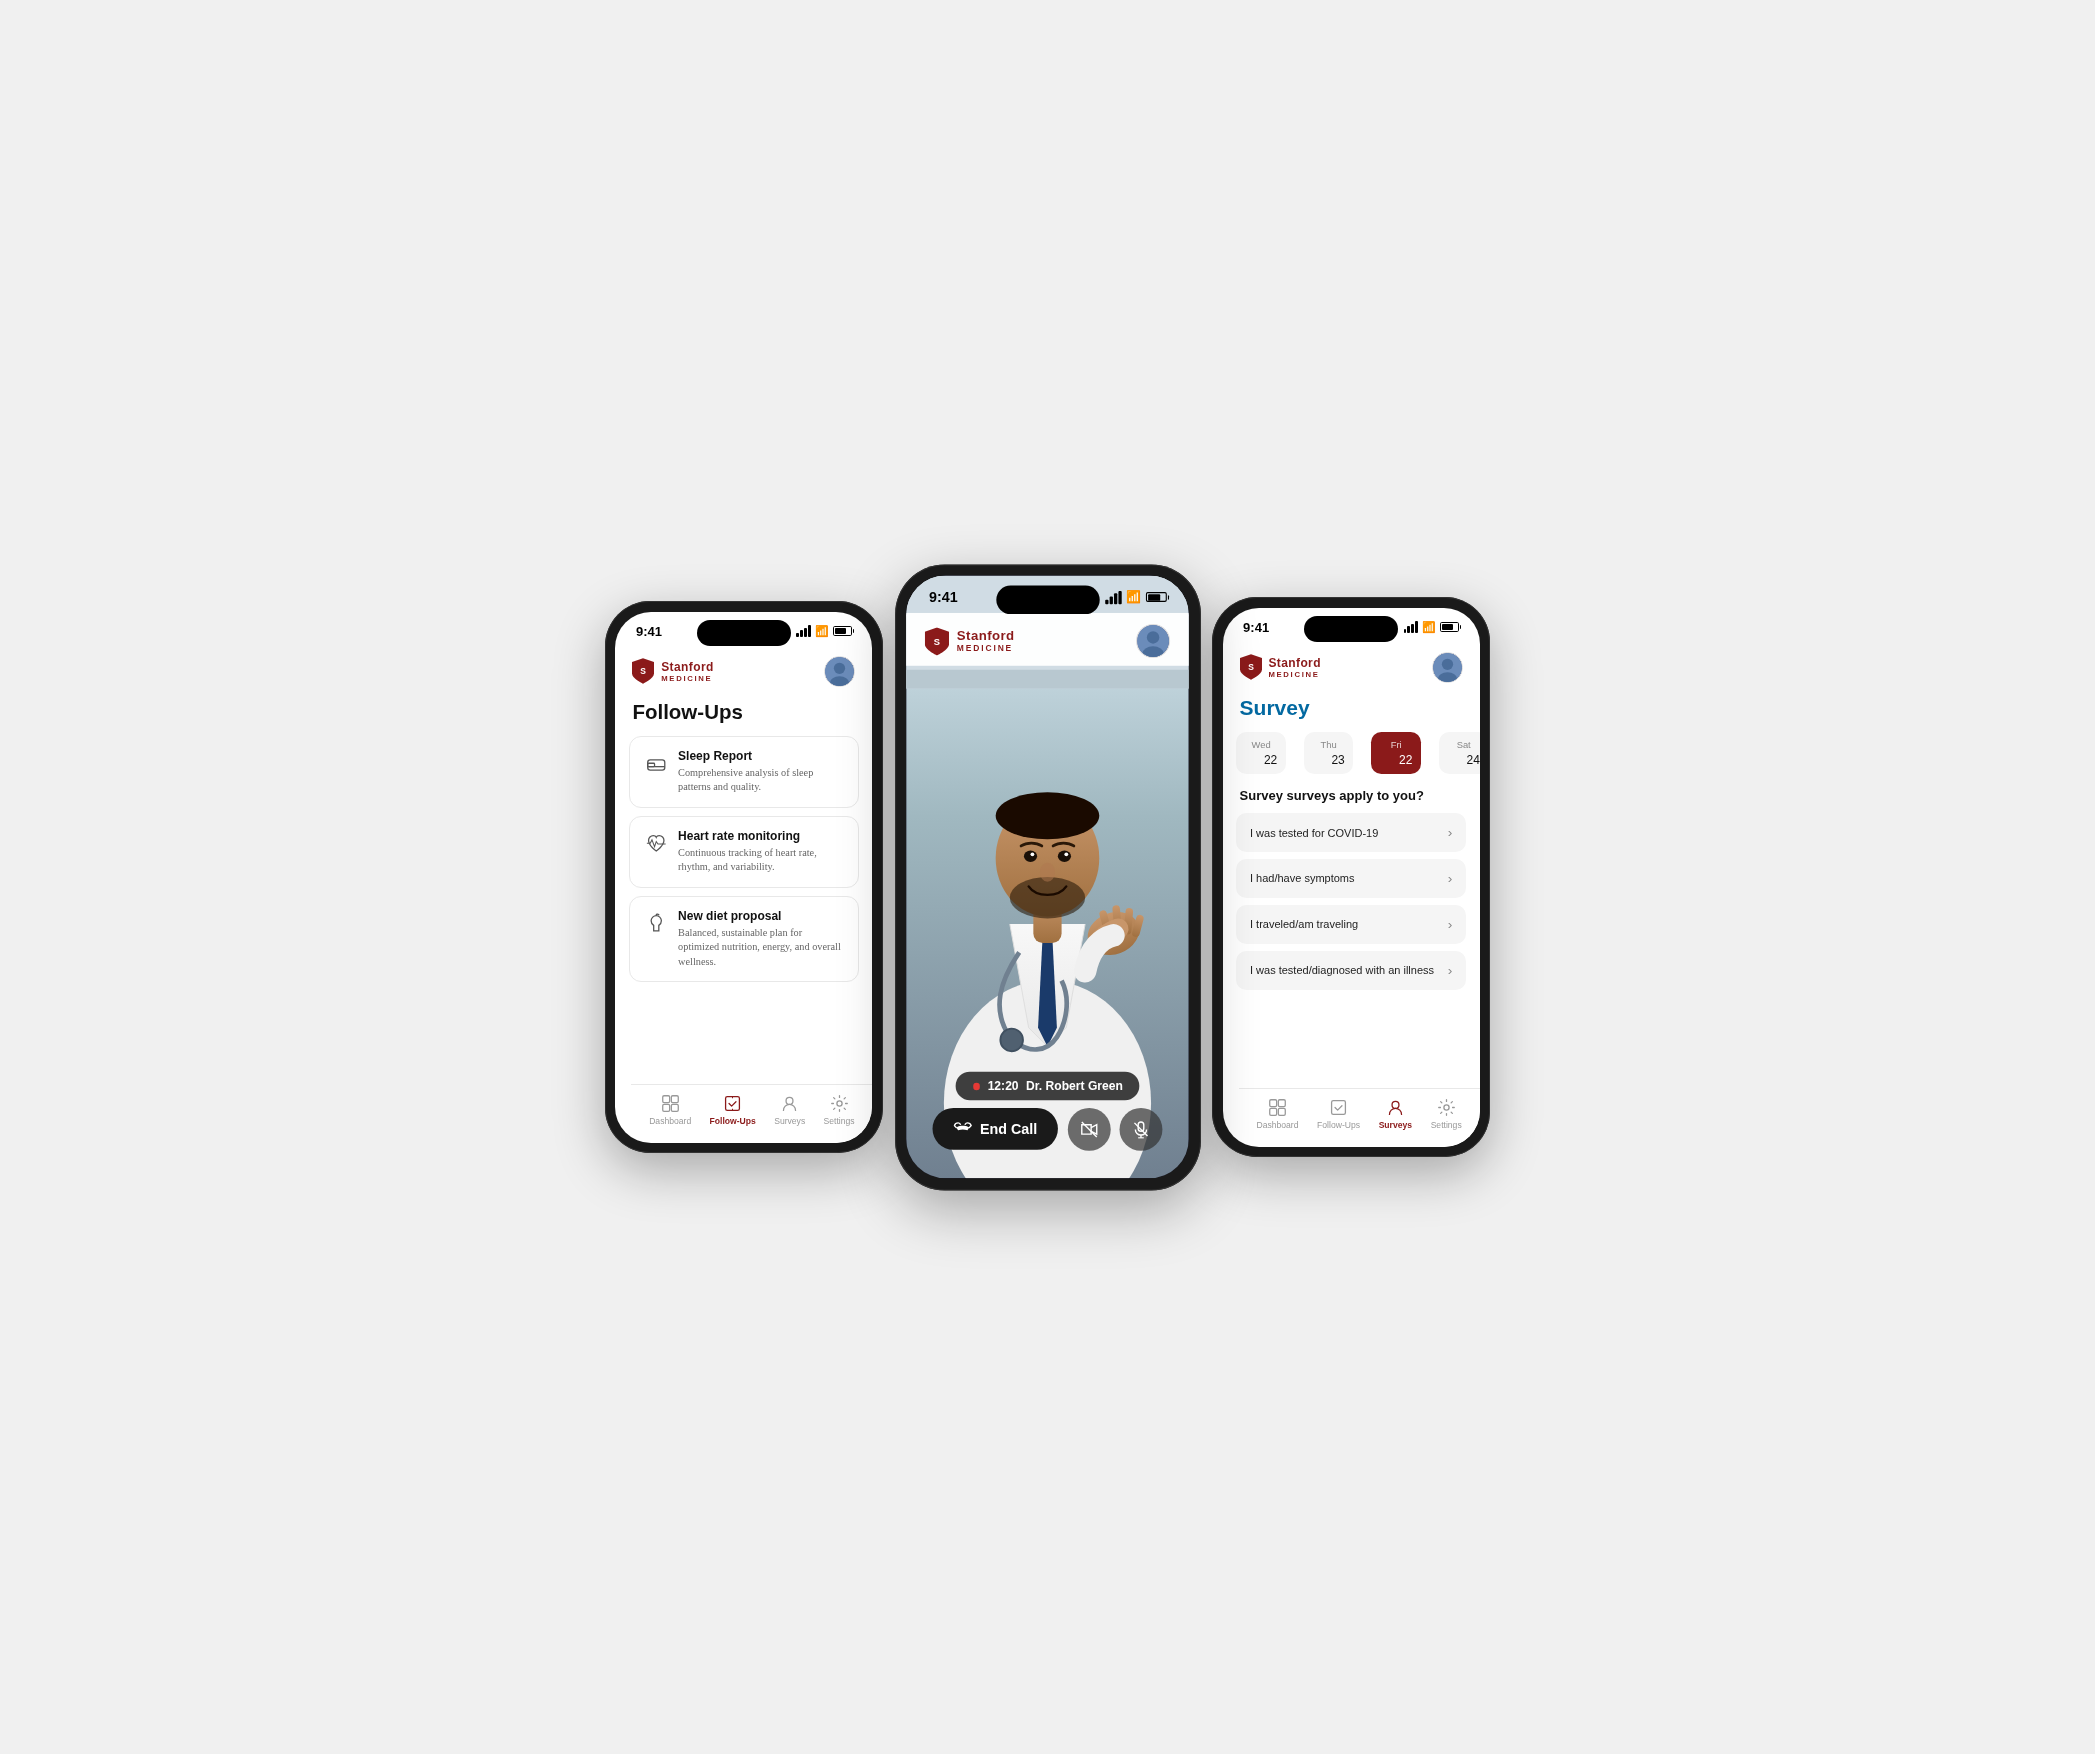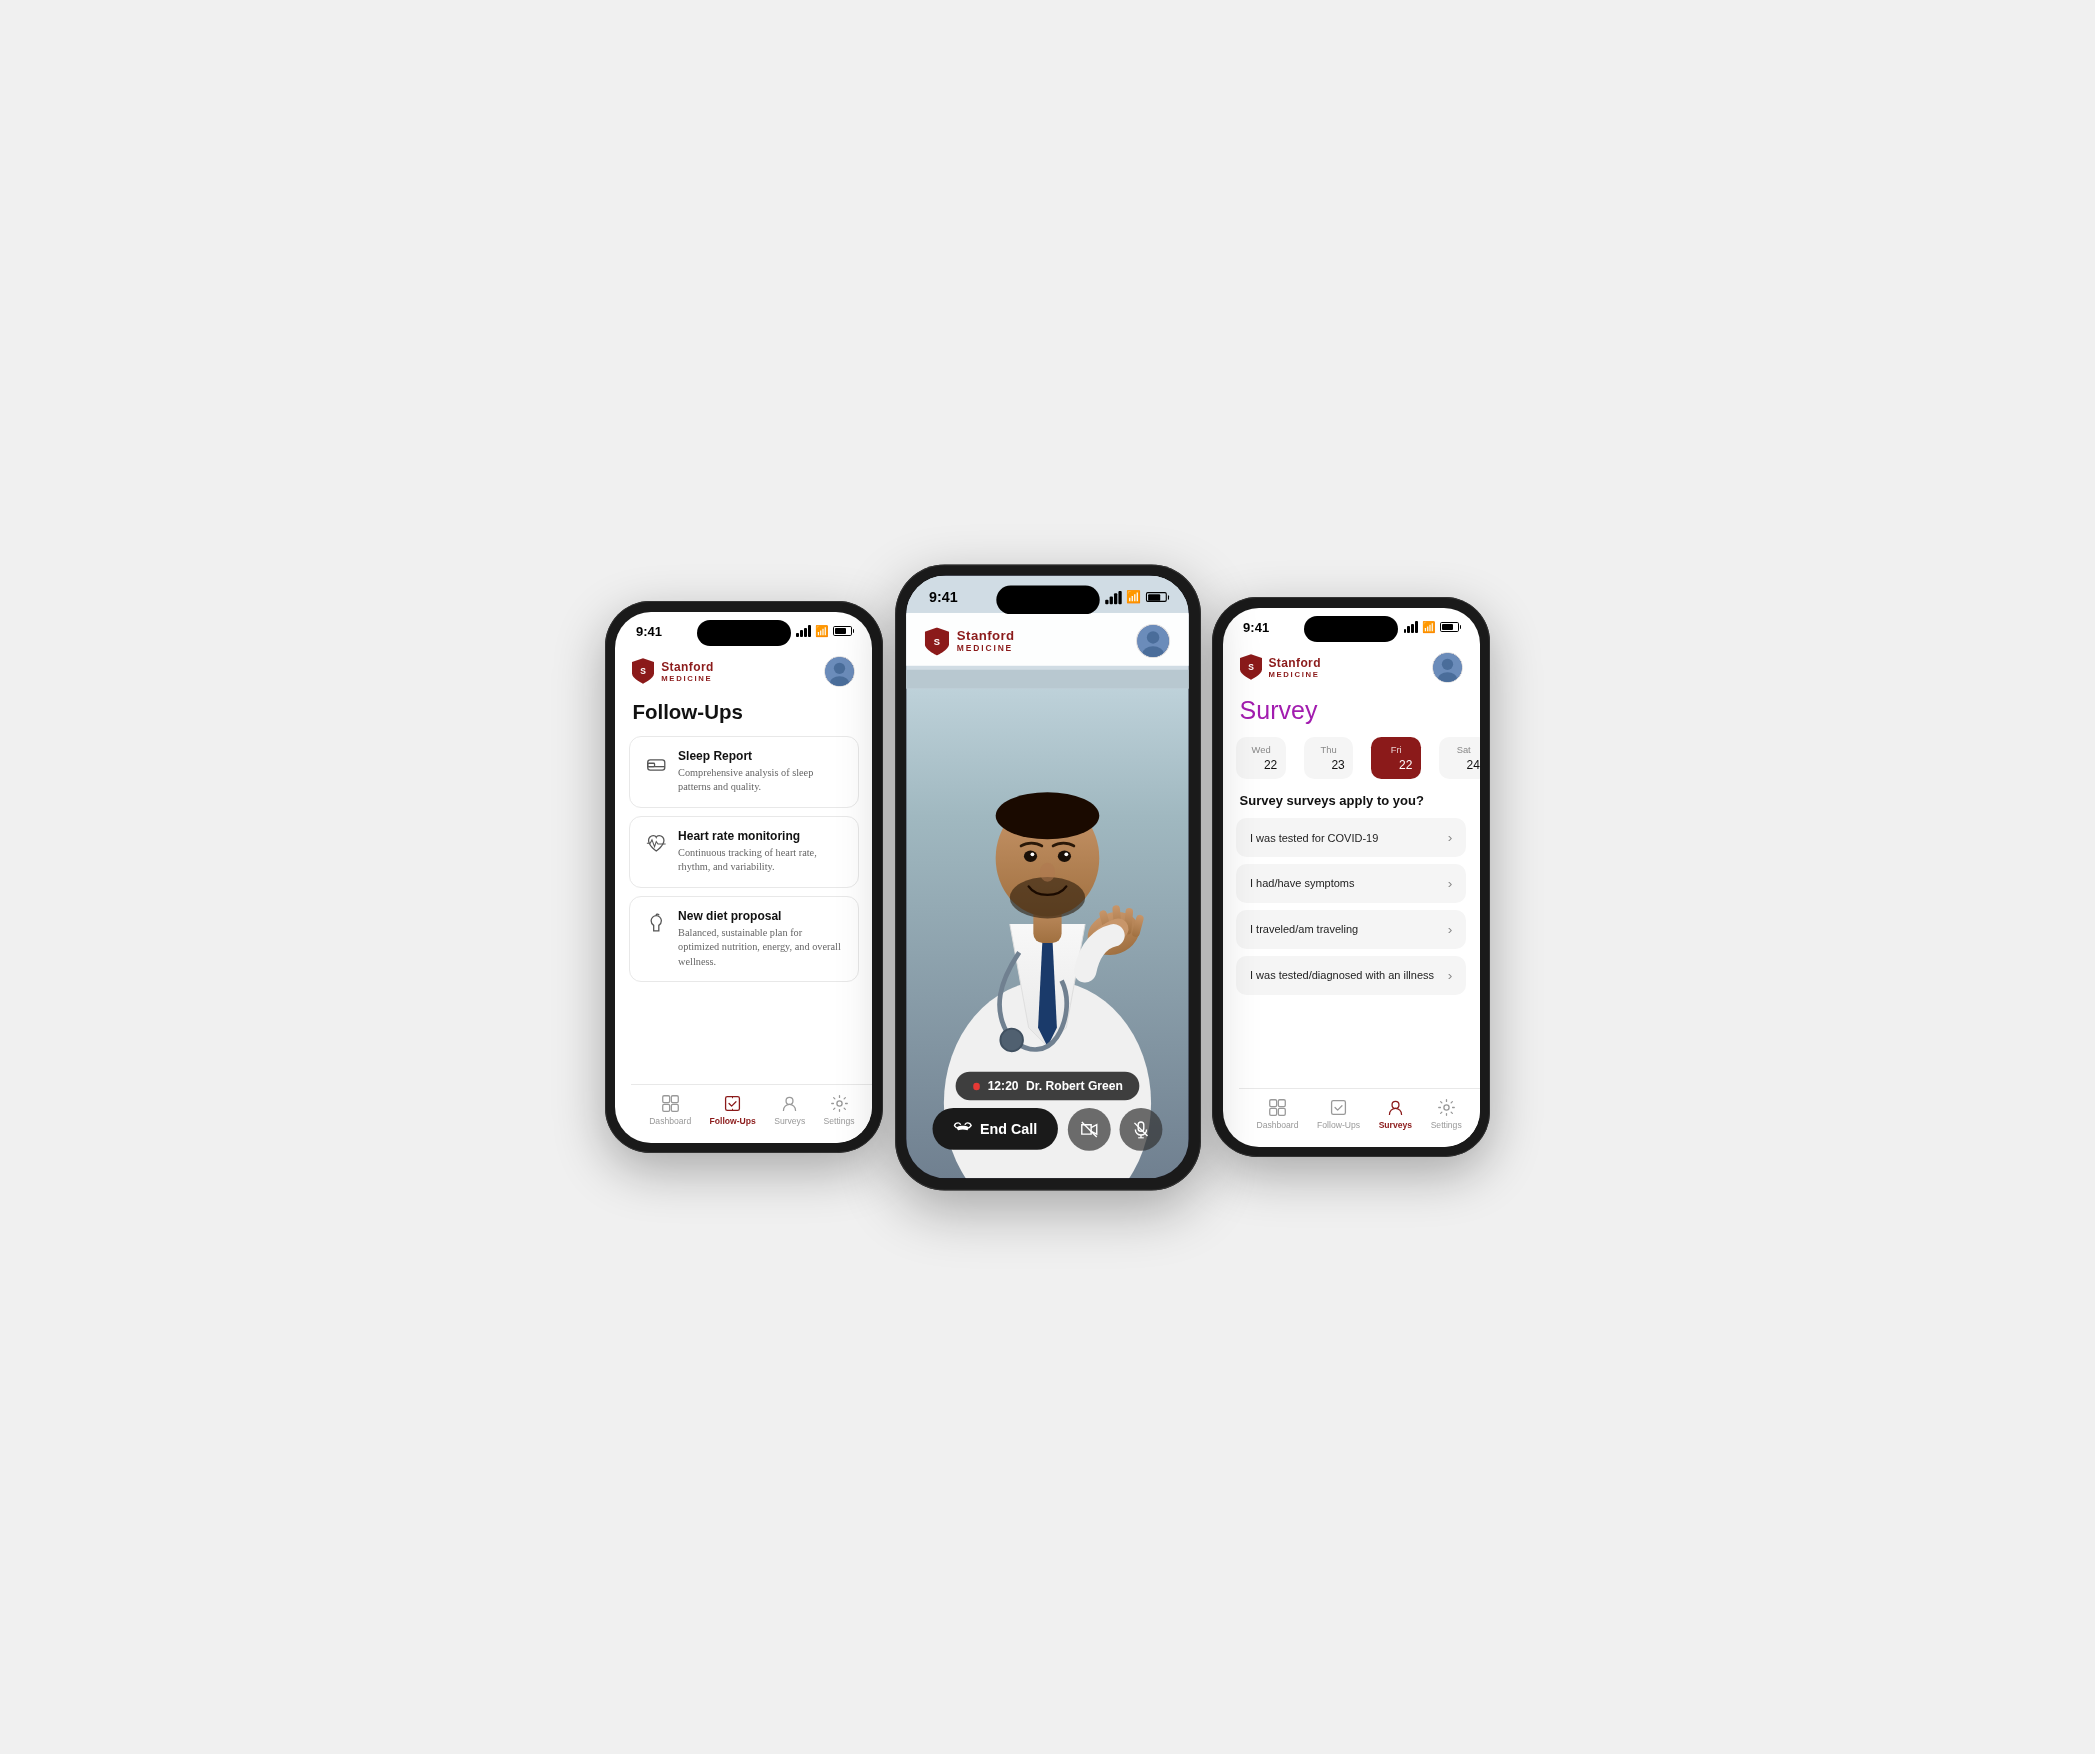--- a/index.html
+++ b/index.html
@@ -174,21 +174,21 @@
     .control-btn {
       background: rgba(50,50,50,0.7);
       border: none; border-radius: 50%;
       width: 39px; height: 39px;
       display: flex; align-items: center; justify-content: center;
       color: #fff; font-size: 15.4px; cursor: pointer;
     }
 
     
     .survey-title {
-      font-size: 25px; font-weight: 400; color: #a21caf;
+      font-size: 21px; font-weight: 700; color: #0369a1;
       padding: 6.8px 17px 12px;
     }
     .calendar-row {
       display: flex; gap: 18px; padding: 0 13.7px 13.7px;
       justify-content: space-between;
     }
     .cal-day {
       display: flex; flex-direction: column; align-items: center;
       background: #f5f5f5; border-radius: 10.3px;
       padding: 6.8px 8.6px; flex: 1; cursor: pointer;

